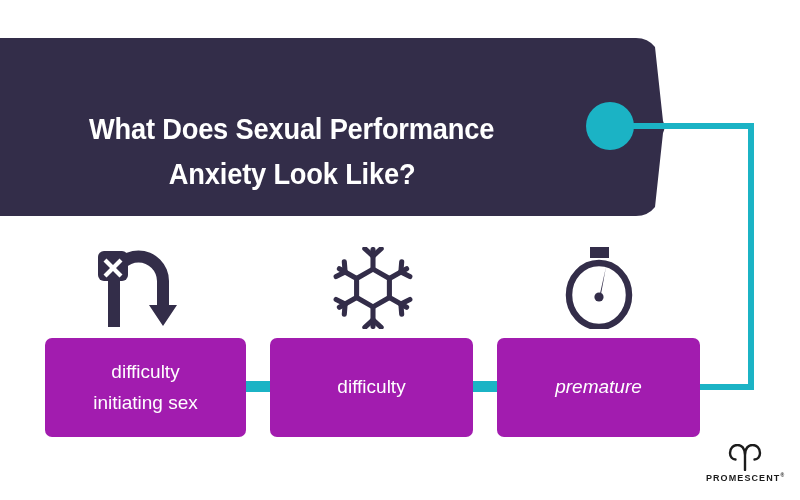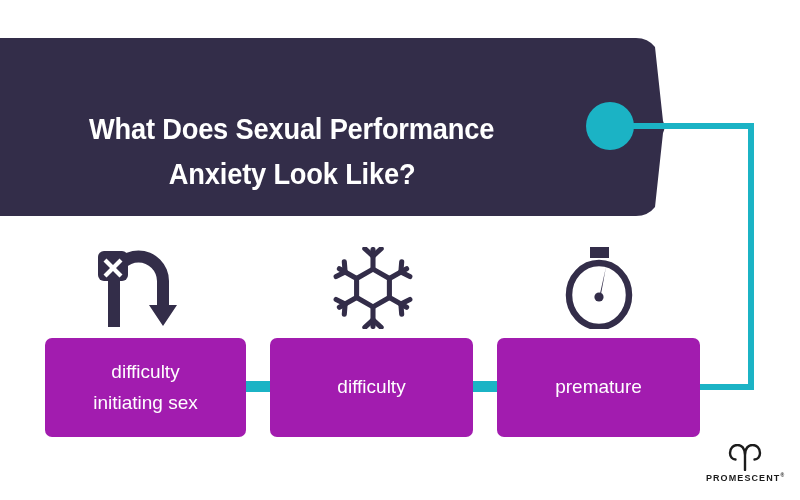--- a/index.html
+++ b/index.html
@@ -85,21 +85,21 @@
     background: #a21caf;
     border-radius: 7px;
     display: flex;
     flex-direction: column;
     align-items: center;
     justify-content: center;
     box-sizing: border-box;
   }
   #flow-box-1 { left: 45px;  width: 201px; }
   #flow-box-2 { left: 270px; width: 203px; }
-  #flow-box-3 { left: 497px; width: 203px; }
+  #flow-box-3 { left: 497px; width: 203px; font-style: italic; }
   .flow-box .box-line {
     color: #ffffff;
     font-size: 19px;
     line-height: 1.58;
     text-align: center;
     white-space: nowrap;
     font-family: "Liberation Sans", sans-serif;
   }
 
   

